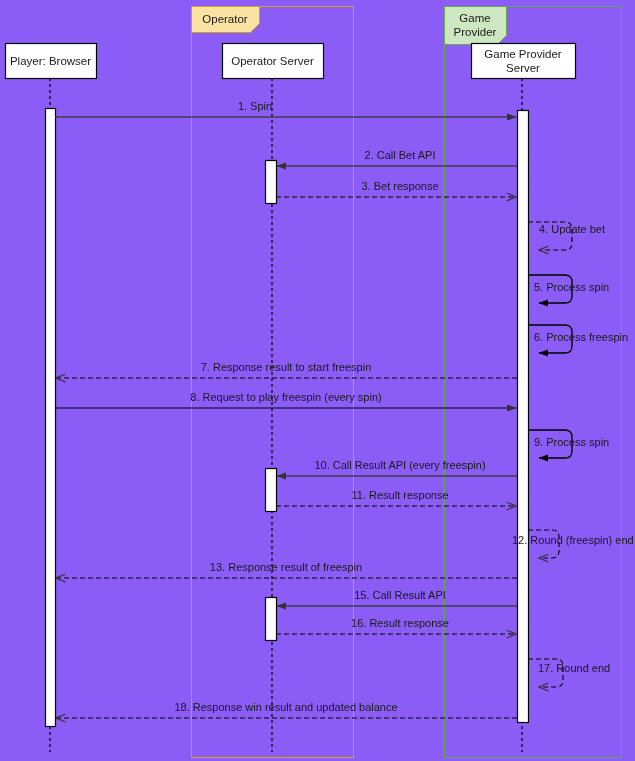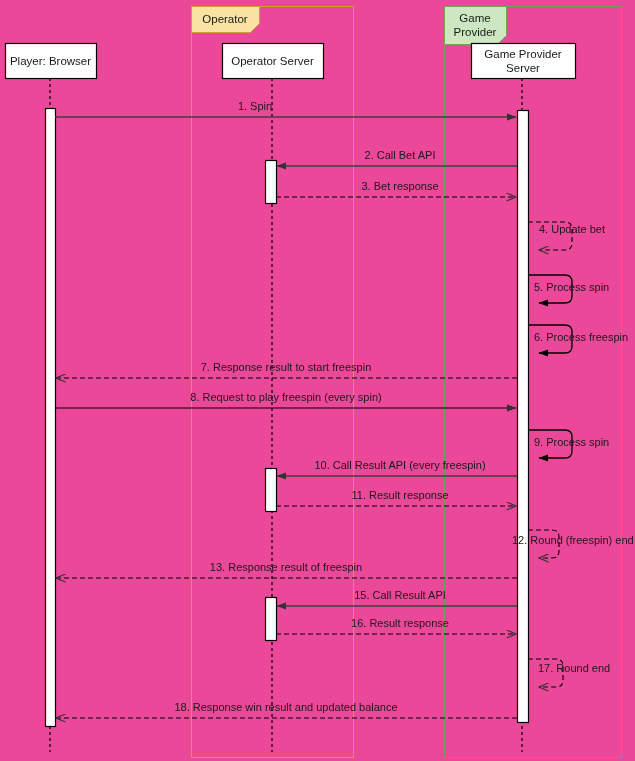--- a/index.html
+++ b/index.html
@@ -6,21 +6,21 @@
   html,body{margin:0;padding:0;background:#ffffff;}
   body{
     font-family:"Liberation Sans","DejaVu Sans",sans-serif;
     -webkit-font-smoothing:antialiased;
   }
   #canvas{
     position:relative;
     width:635px;
     height:761px;
     overflow:hidden;
-    background:#ec4899;
+    background:#8b5cf6;
   }
   svg#diagram{
     position:absolute;
     left:0; top:0;
     width:635px;
     height:761px;
   }
   .msg-label{
     font-size:11px;
     fill:#1a1a1a;

